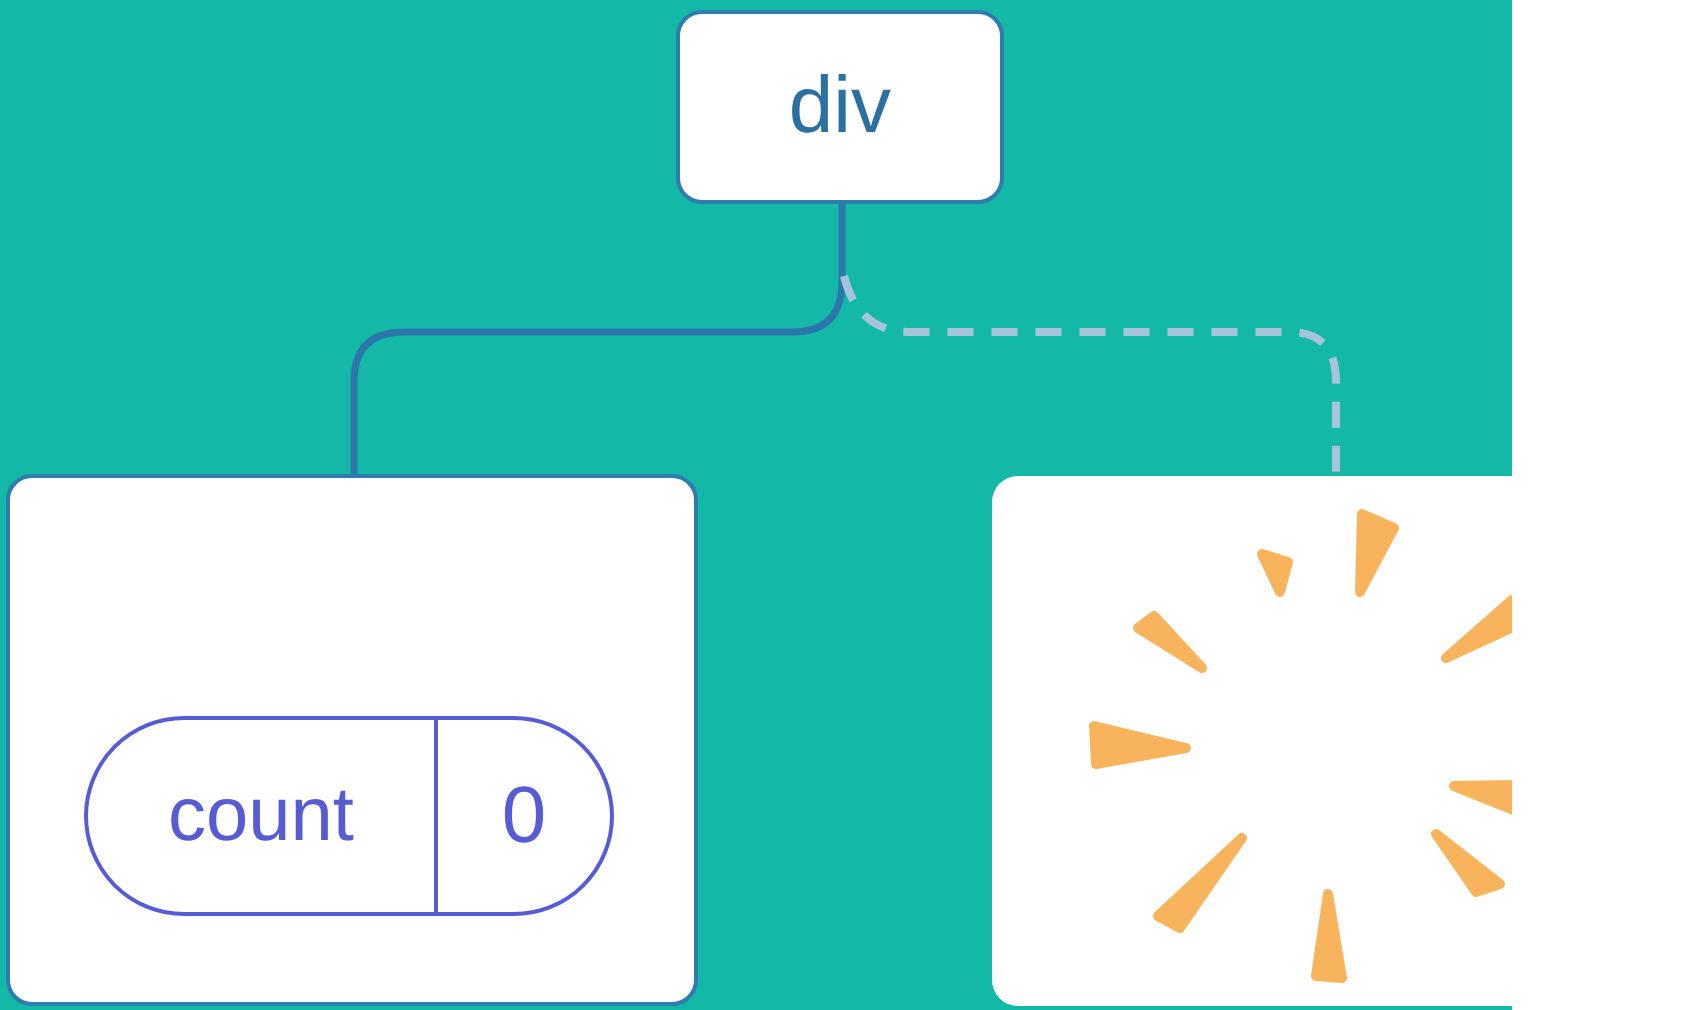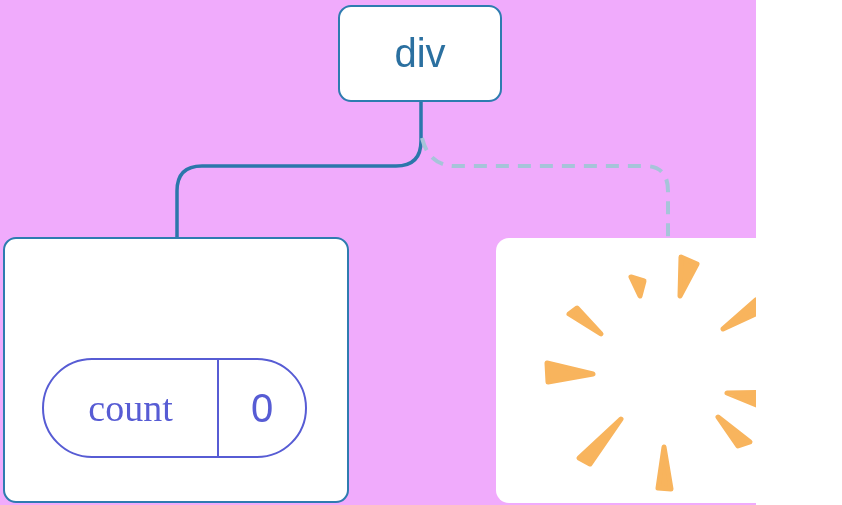--- a/index.html
+++ b/index.html
@@ -4,21 +4,21 @@
 <style>
   html, body {
     margin: 0;
     padding: 0;
     font-family: "Liberation Sans", "DejaVu Sans", sans-serif;
   }
   .canvas {
     position: relative;
     width: 756px;
     height: 505px;
-    background: #f0abfc;
+    background: #14b8a6;
     overflow: hidden;
   }
   .connectors {
     position: absolute;
     left: 0;
     top: 0;
     width: 842px;
     height: 505px;
   }
   .node {
@@ -69,21 +69,20 @@
     display: flex;
     align-items: stretch;
     color: #575CD4;
   }
   .pill-key {
     width: 173px;
     display: flex;
     align-items: center;
     justify-content: center;
     font-size: 38px;
-    font-family: Liberation Serif, serif;
   }
   .pill-divider {
     width: 2px;
     background: #575CD4;
   }
   .pill-value {
     flex: 1;
     display: flex;
     align-items: center;
     justify-content: center;

